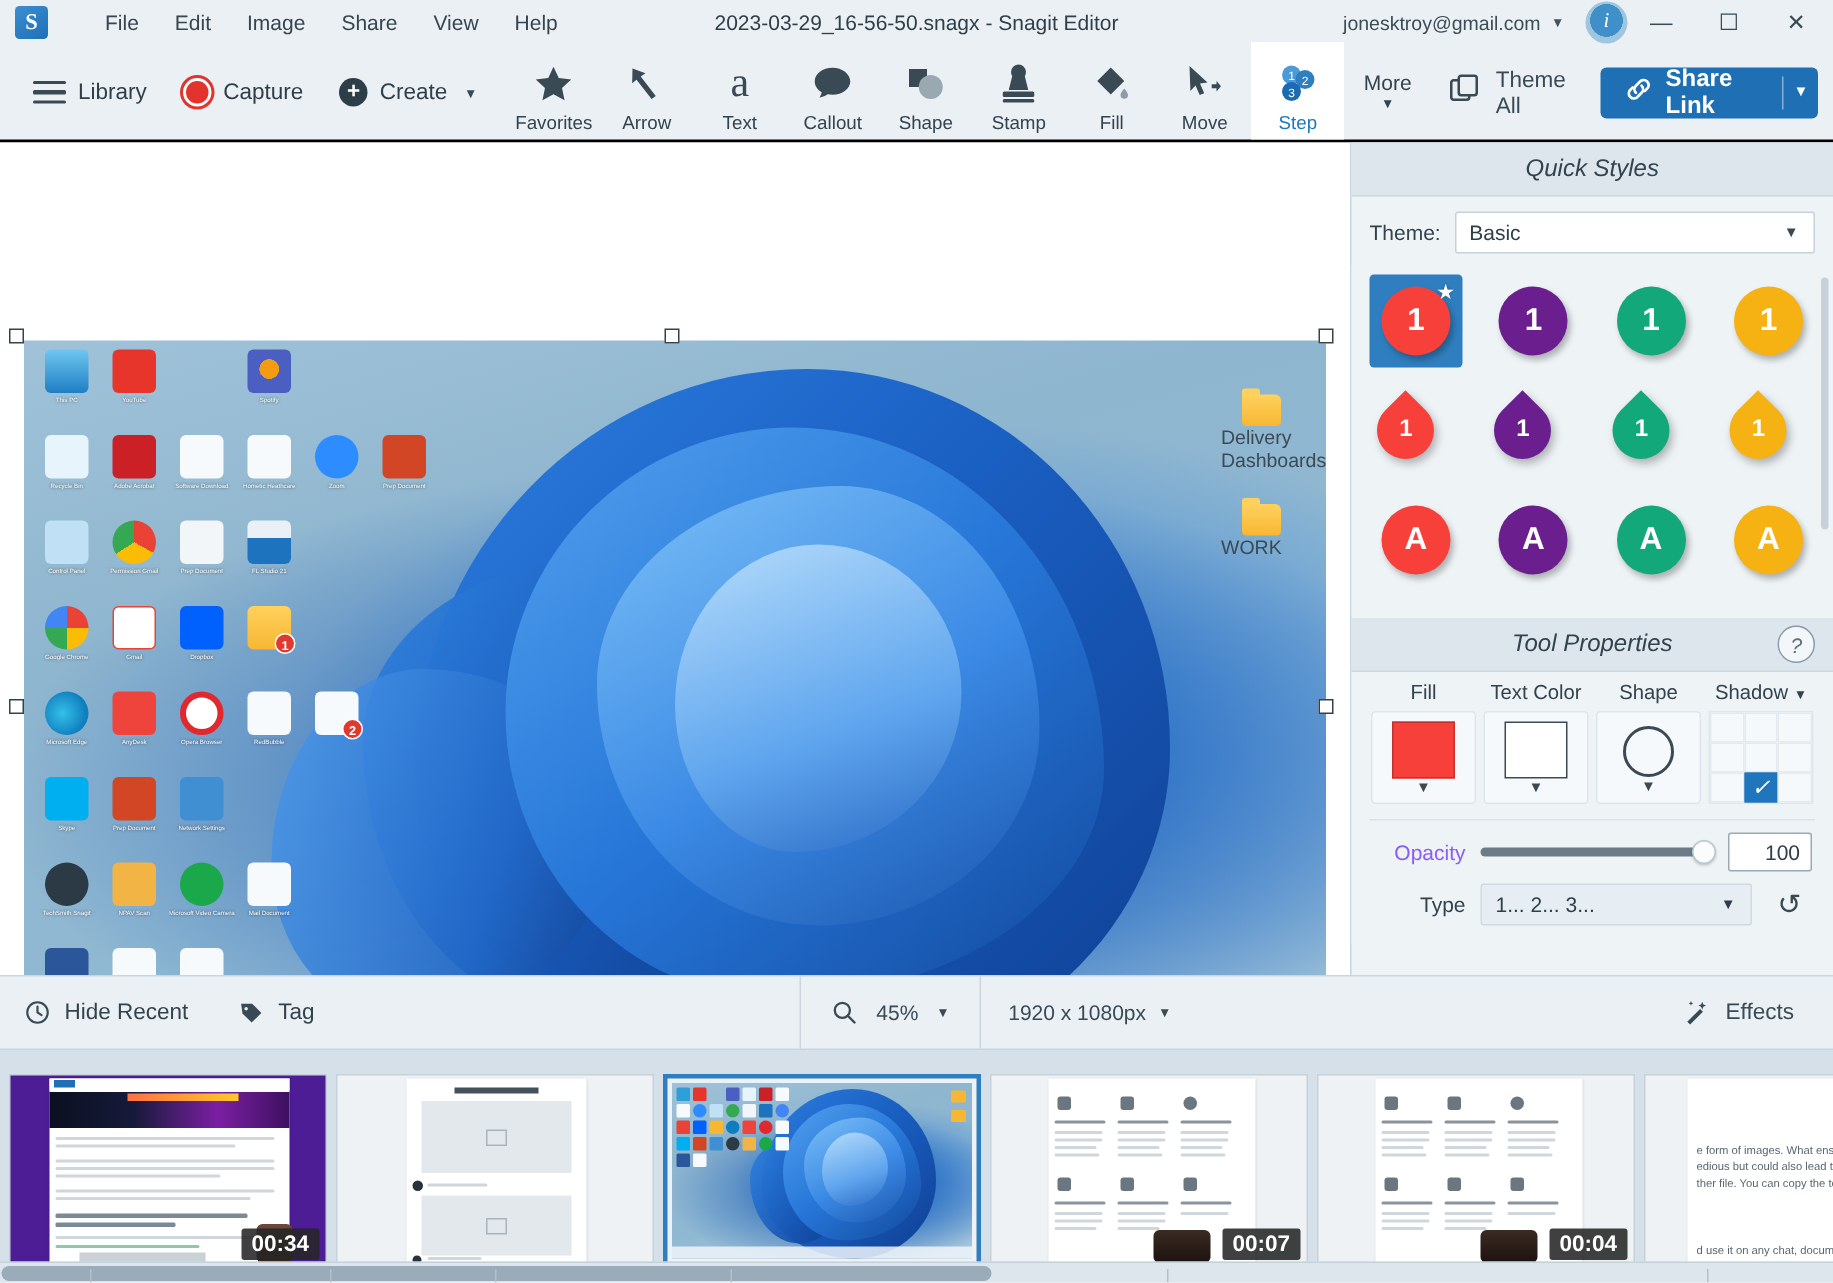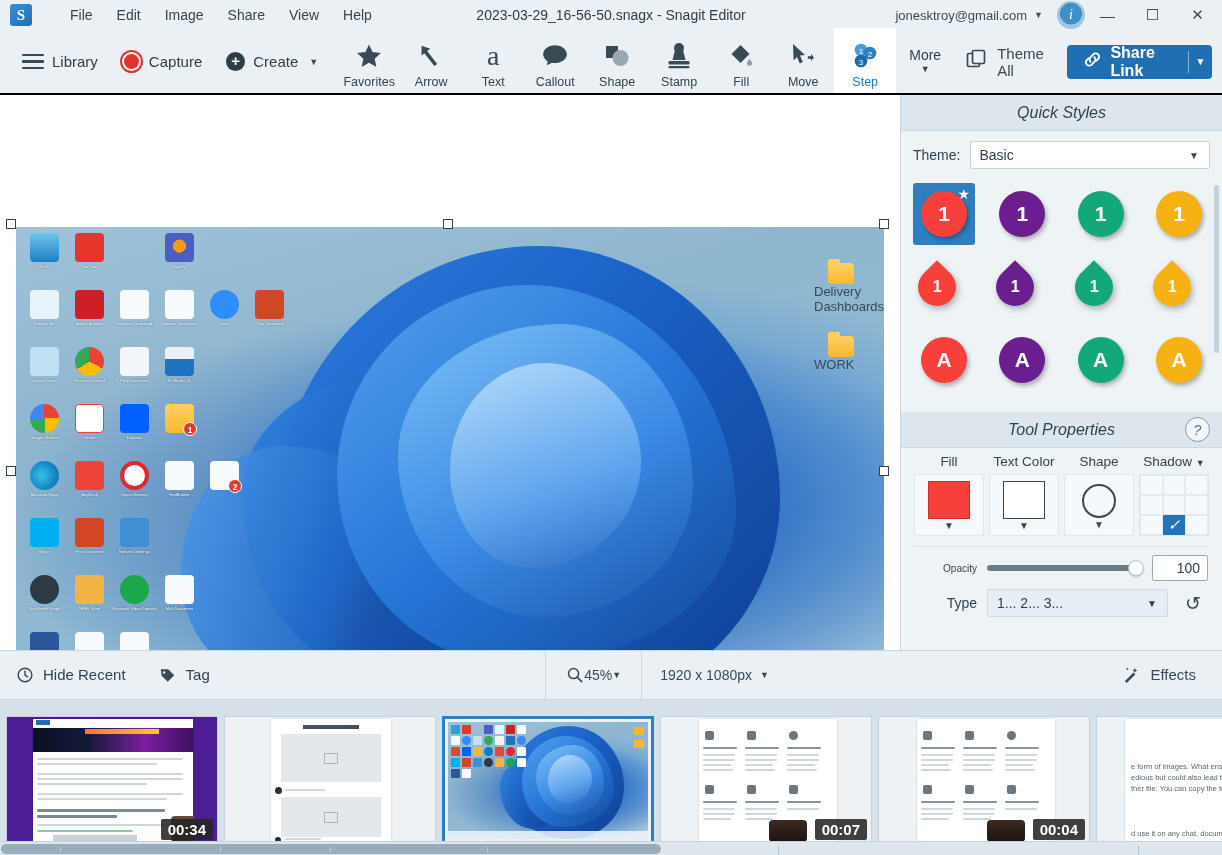--- a/index.html
+++ b/index.html
@@ -184,41 +184,41 @@
   .sw { width:42px;height:38px; }
   .sw-caret { font-size:10px; color:#3a4a55; margin-top:1px; }
   .circle-shape { width:34px;height:34px;border-radius:50%;border:2px solid #3a4a55; margin-top:3px; }
   .shadow-grid { width:70px;height:62px; display:grid; grid-template-columns:repeat(3,1fr);
                  grid-template-rows:repeat(3,1fr); background:#f6f9fb; border:1px solid #dde6ec; }
   .shadow-grid i { border:1px solid #e3ebf0; }
   .shadow-grid i.on { background:#1f76bd; color:#fff; font-size:15px; display:flex;
                       align-items:center; justify-content:center; border-color:#1f76bd; }
   .tp-div { height:1px; background:#dbe4ea; margin:10px 0 8px 0; }
   .op-row { display:flex; align-items:center; gap:10px; padding:0 2px 8px 2px; }
-  .op-lbl { font-size:10px; width:62px; text-align:right; color:#404040; }
+  .op-lbl { font-size:14px; width:62px; text-align:right; color:#8b5cf6; }
   .slider { flex:1; height:6px; background:#6b7c88; border-radius:3px; position:relative; }
   .knob { position:absolute; right:-2px; top:-5px; width:16px;height:16px;border-radius:50%;
           background:#fbfcfd; border:1px solid #b9c6d0; box-shadow:0 1px 2px rgba(0,0,0,.2); }
   .op-val { width:56px;height:26px;background:#fff;border:1px solid #9aa9b4;border-radius:2px;
             text-align:right; padding-right:7px; font-size:14px; line-height:24px; color:#2f3e48; }
   .type-row { display:flex; align-items:center; gap:10px; padding:0 2px 10px 2px; }
   .type-lbl { font-size:14px; width:62px; text-align:right; color:#33434e; }
   .type-sel { flex:1; height:28px; background:#e7eef3; border:1px solid #cfdae2; border-radius:2px;
               display:flex; align-items:center; padding:0 9px; font-size:14px; color:#2f3e48; position:relative; }
   .type-sel .cr { position:absolute; right:10px; font-size:10px; }
   .reset { width:30px; display:flex; align-items:center; justify-content:center; font-size:19px;
            color:#3a4a55; }
 
   
   .botbar { flex:0 0 50px; height:50px; background:#eaf0f4; display:flex; align-items:center;
             border-top:1px solid #c9d6de; border-bottom:1px solid #c9d6de; }
   .bb-item { display:flex; align-items:center; gap:9px; padding:0 16px; height:100%;
              font-size:15px; color:#33434e; cursor:default; }
   .bb-sep { width:1px; height:50px; background:#cbd7df; }
-  .bb-zoom { display:flex; align-items:center; gap:0; padding:0 20px; height:100%; font-size:14px; }
+  .bb-zoom { display:flex; align-items:center; gap:12px; padding:0 20px; height:100%; font-size:14px; }
   .bb-dims { display:flex; align-items:center; gap:8px; padding:0 18px; height:100%; font-size:14px; }
   .bb-right { margin-left:auto; display:flex; align-items:center; height:100%; padding-right:10px; gap:0; }
   .seg { display:flex; align-items:center; gap:9px; padding:7px 16px; font-size:15px;
          border-radius:4px; }
   .seg.on { background:#ffffff; box-shadow:0 0 0 1px #d3dee6; }
 
   
   .strip { flex:1 1 auto; background:#d5e0e8; display:flex; align-items:center; gap:0;
            padding:6px 0 0 0; position:relative; overflow:hidden; }
   .thumb { width:212px; height:129px; margin-left:6px; background:#eef2f5;

